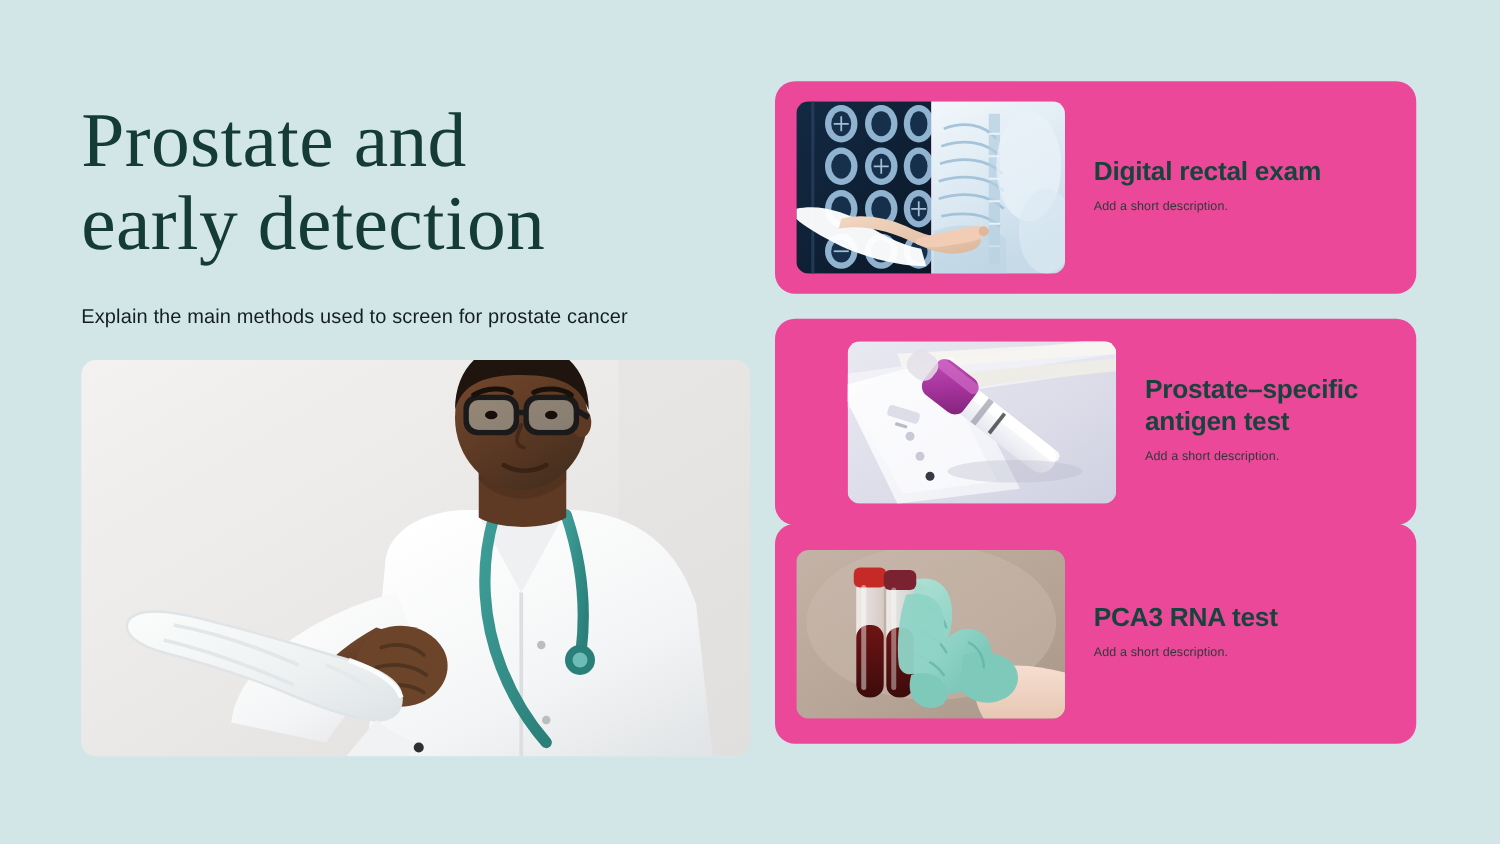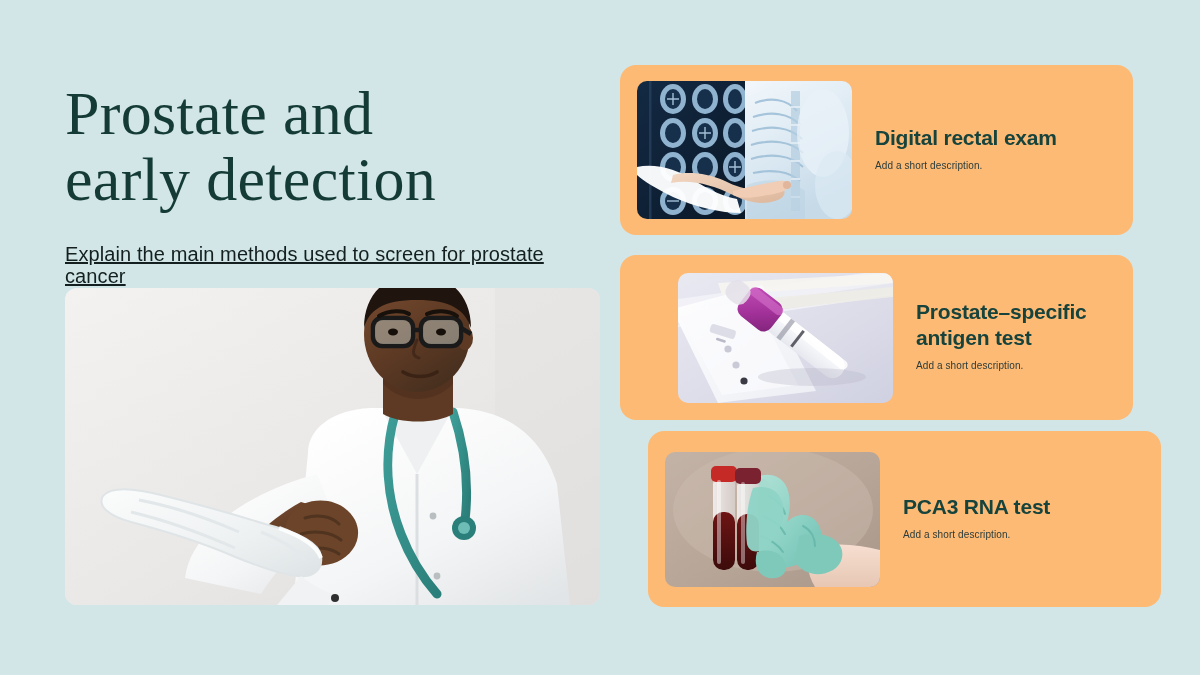--- a/index.html
+++ b/index.html
@@ -32,26 +32,25 @@
     letter-spacing:0.3px;
     color:#143b36;
     font-weight:400;
   }
   .deck-title .line { display:block; white-space:nowrap; }
 
   .deck-subtitle {
     position:absolute;
     left:0; top:243px;
     width:530px;
-    font-size:20px;
+    font-size:16px;
     line-height:22px;
     color:#14201f;
     font-weight:400;
     letter-spacing:0.1px;
-    text-decoration:underline;
   }
 
   
   .hero-photo {
     position:absolute;
     left:0; top:288px;
     width:535px; height:317px;
     border-radius:12px;
     overflow:hidden;
     background:#eceaea;
@@ -62,29 +61,29 @@
   .cards {
     position:absolute;
     left:620px; top:65px;
     width:513px; height:543px;
   }
 
   .card {
     position:absolute;
     left:0;
     width:513px;
-    background:#fdba74;
+    background:#ec4899;
     border-radius:16px;
     display:flex;
     align-items:center;
     overflow:hidden;
   }
   .card-1 { top:0px;   height:170px; }
   .card-2 { top:190px; height:165px;padding-left:41px; }
-  .card-3 { top:366px; height:176px;margin-left:28px; }
+  .card-3 { top:354px; height:176px; }
 
   .card-thumb {
     flex:0 0 auto;
     width:215px;
     border-radius:10px;
     overflow:hidden;
     margin-left:17px;
     position:relative;
   }
   .card-1 .card-thumb { height:138px; }

